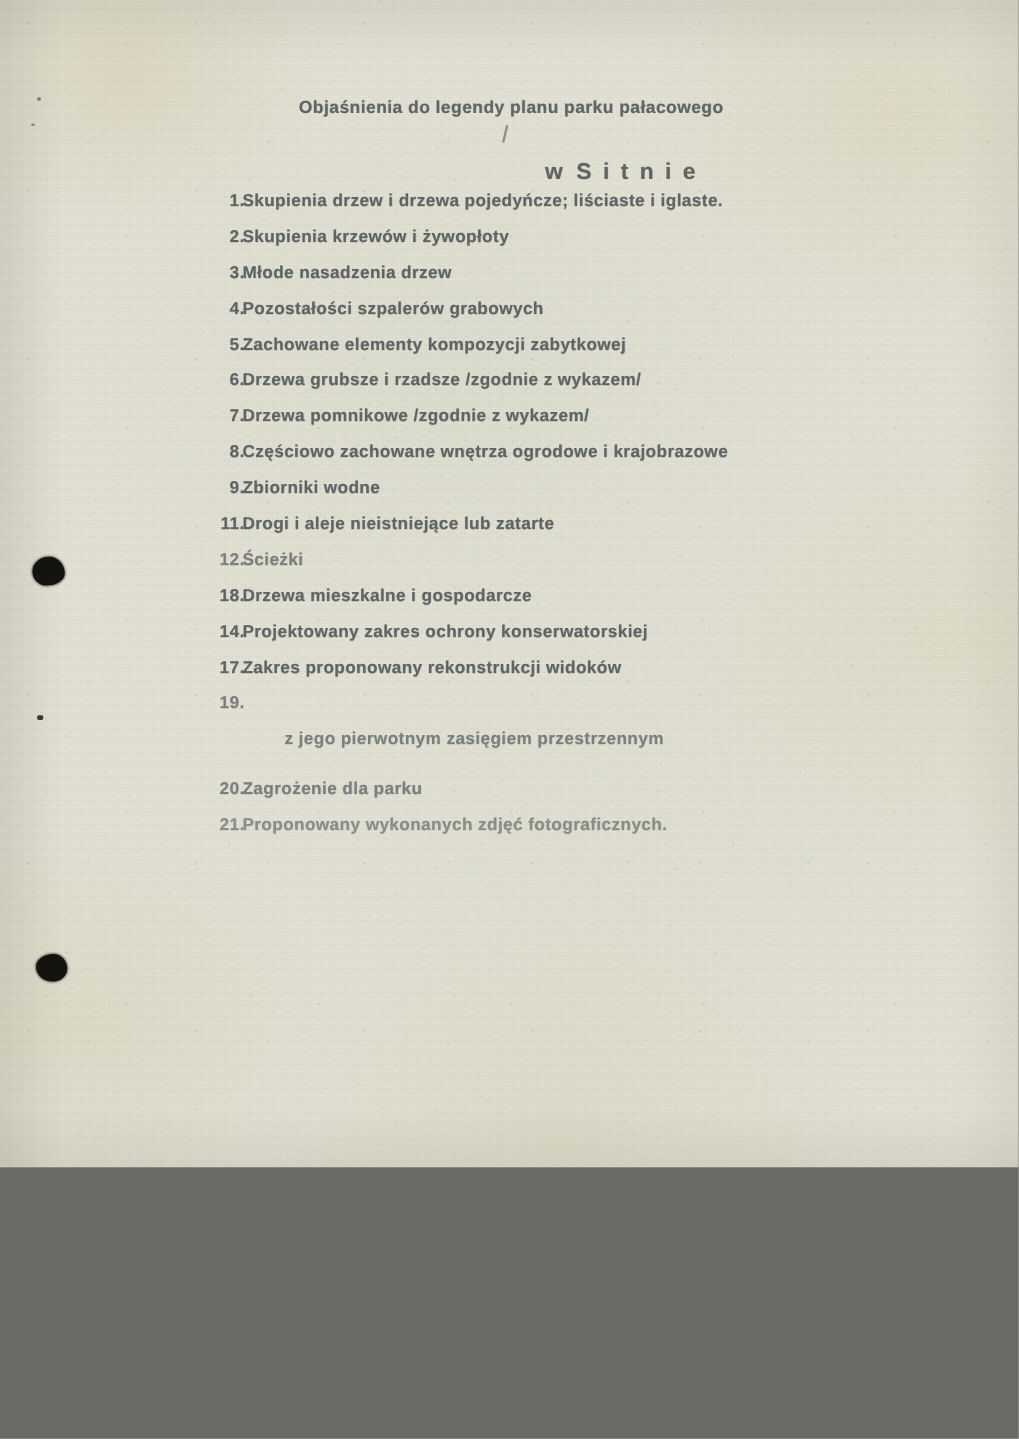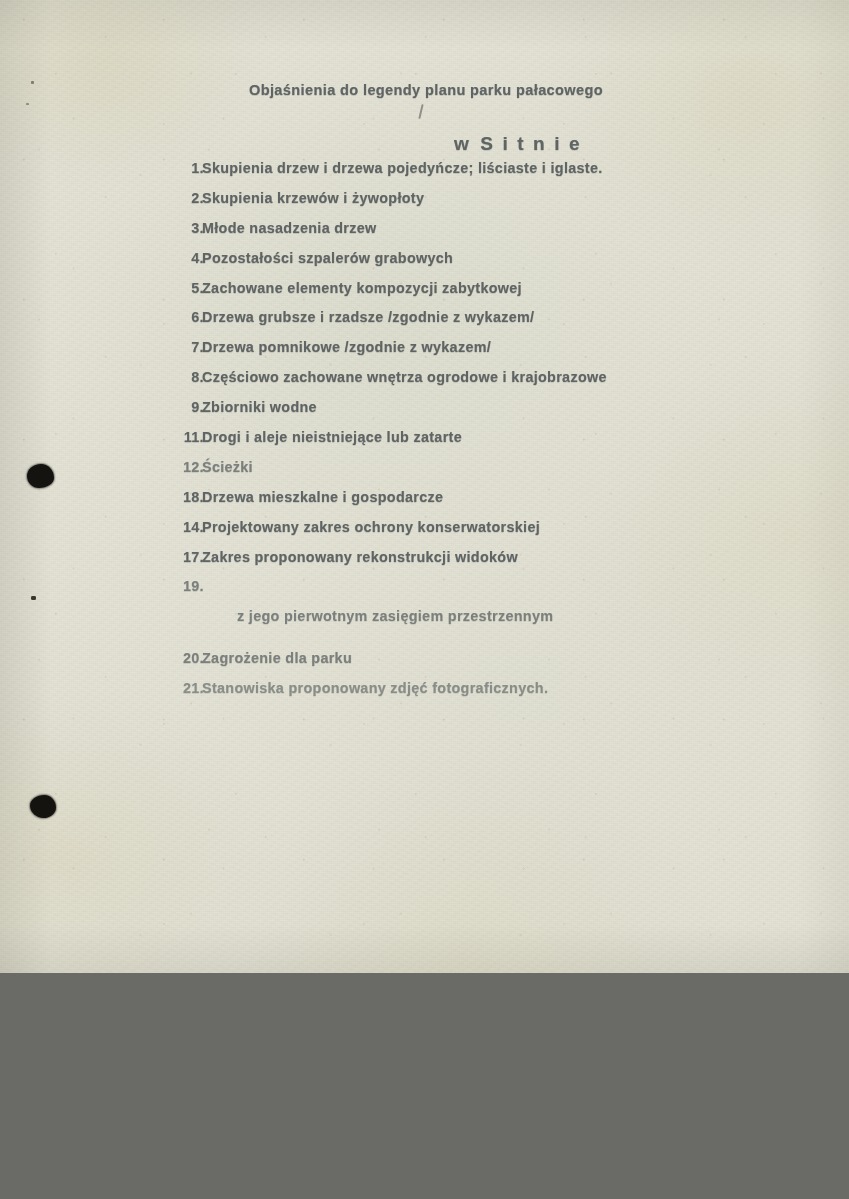--- a/index.html
+++ b/index.html
@@ -269,21 +269,21 @@
       </div>
       <div class="item fade-a">
         <span class="cont">z jego pierwotnym zasięgiem przestrzennym</span>
       </div>
       <div class="item fade-a gap-before">
         <span class="num">20.</span>
         <span class="txt">Zagrożenie dla parku</span>
       </div>
       <div class="item fade-b">
         <span class="num">21.</span>
-        <span class="txt">Stanowiska proponowany zdjęć fotograficznych.</span>
+        <span class="txt">Proponowany wykonanych zdjęć fotograficznych.</span>
       </div>
     </div>
 
   <div class="blot" style="left:27px;  top:464px; width:27px; height:24px;"></div>
   <div class="blot" style="left:30px;  top:795px; width:26px; height:23px; border-radius:56% 44% 48% 52% / 46% 54% 46% 54%;"></div>
   <div class="speck" style="left:31px; top:596px; width:5px;   height:4px;"></div>
   <div class="speck" style="left:35px; top:1033px; width:5px;  height:4px;"></div>
   <div class="speck" style="left:35px; top:1086px; width:5px;  height:4px;"></div>
   <div class="speck" style="left:36px; top:1102px; width:4px;  height:3px;"></div>
   <div class="speck" style="left:31px; top:81px;  width:3px;   height:3px; opacity:.55;"></div>

